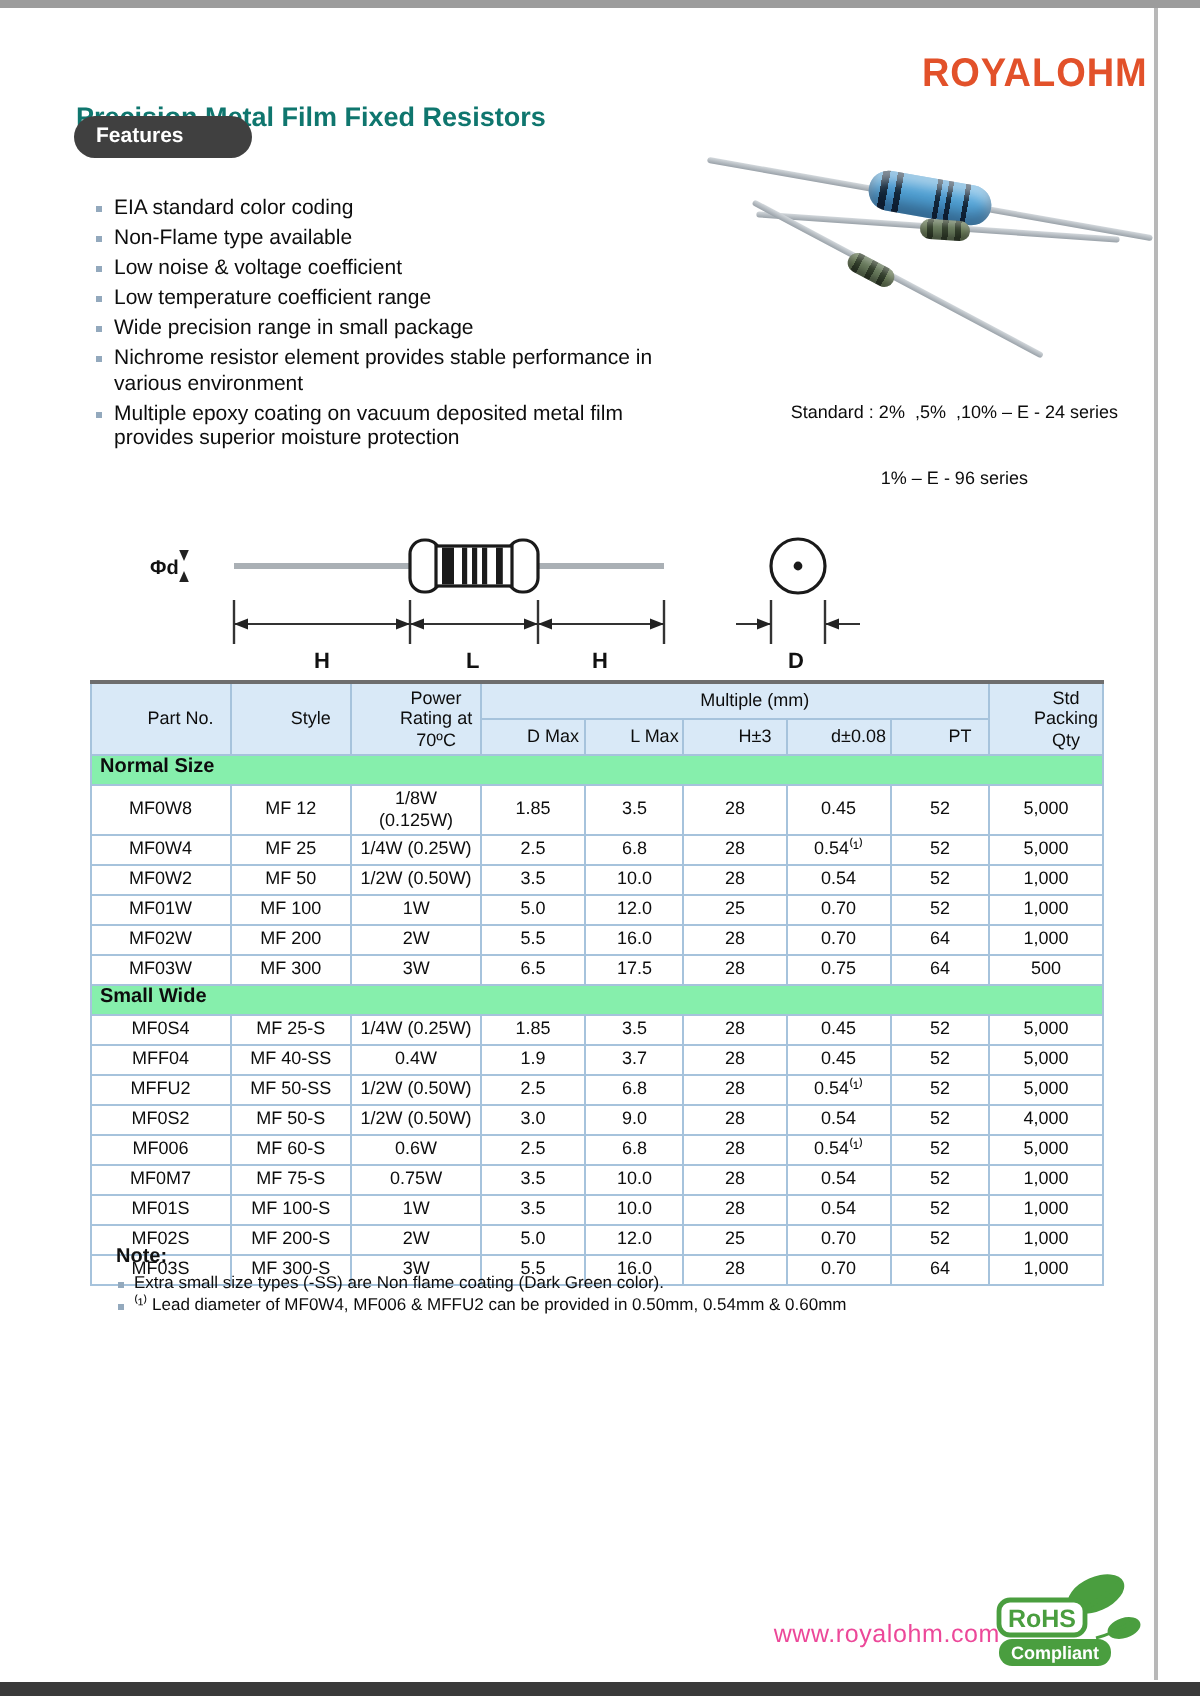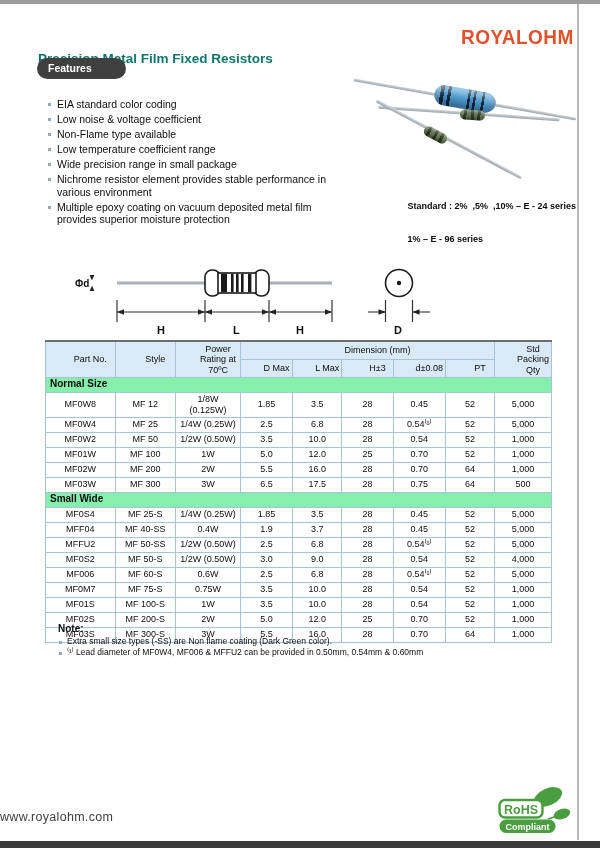--- a/index.html
+++ b/index.html
@@ -26,22 +26,22 @@
         background:linear-gradient(to bottom,#d3d8dc,#9aa2a9);}
   .body-blue{position:absolute;width:62px;height:20px;border-radius:10px;
         background:linear-gradient(90deg,#57a8dc 0 9%,#13293d 9% 15%,#4797cf 15% 21%,#13293d 21% 26%,
           #4fa0d4 26% 54%,#13293d 54% 58%,#4797cf 58% 63%,#13293d 63% 67%,#4fa0d4 67% 77%,
           #13293d 77% 81%,#57a8dc 81% 100%);
         box-shadow:inset 0 -6px 7px rgba(0,0,20,.35), inset 0 5px 6px rgba(255,255,255,.5);}
   .body-green{position:absolute;width:25px;height:10px;border-radius:5px;
         background:linear-gradient(90deg,#6b7d59 0 14%,#333f2c 14% 26%,#66785a 26% 44%,
           #333f2c 44% 56%,#66785a 56% 70%,#333f2c 70% 82%,#6b7d59 82% 100%);
         box-shadow:inset 0 -3px 3px rgba(0,0,0,.35), inset 0 2px 3px rgba(255,255,255,.35);}
-  .standard{position:absolute;right:24px;top:179px;text-align:left;font-size:9px;
-        font-weight:700;line-height:11px;white-space:pre;color:#0c0c0c;}
+  .standard{position:absolute;right:41px;top:179px;text-align:center;font-size:9px;
+        font-weight:400;line-height:11px;white-space:pre;color:#0c0c0c;}
 
   .diagram{position:absolute;left:62px;top:250px;}
 
   
   table.spec{position:absolute;left:45px;top:340px;width:507px;border-collapse:collapse;
         font-size:9px;line-height:10.5px;color:#0d0d0d;
         border-left:1px solid #8f8f8f;border-right:1px solid #8f8f8f;border-bottom:1px solid #8f8f8f;}
   table.spec th, table.spec td{border:1px solid #a6c3dc;text-align:center;padding:1.5px 2px;}
   table.spec thead th{background:#d9e9f7;font-weight:400;padding-left:22px;}
   table.spec thead tr:first-child th{border-top:2px solid #6e6e6e;}
@@ -51,39 +51,39 @@
         padding:1.5px 4px;}
   table.spec tbody td{height:11px;}
 
   .note{position:absolute;left:45px;top:623px;width:480px;margin-left:13px;}
   .note-title{font-size:10px;font-weight:700;margin-bottom:2px;}
   ul.notes{margin:0;padding:0;list-style:none;font-size:8.5px;line-height:11px;color:#0d0d0d;}
   ul.notes li{position:relative;padding-left:9px;}
   ul.notes li::before{content:"";position:absolute;left:1px;top:4.5px;width:3px;height:3px;
         background:#93a9bd;}
 
-  .footer-url{position:absolute;left:0;top:810px;width:500px;text-align:left;
-        font-size:12.5px;color:#404040;letter-spacing:.3px;}
+  .footer-url{position:absolute;left:0;top:810px;width:500px;text-align:right;
+        font-size:12.5px;color:#ec4899;letter-spacing:.3px;}
   .rohs{position:absolute;right:28px;top:786px;}
 </style>
 </head>
 <body>
 
 <div id="page">
   <div class="topbar"></div>
   <div class="right-edge"></div>
 
   <div class="brand">ROYALOHM</div>
   <div class="title">Precision Metal Film Fixed Resistors</div>
   <div class="features-pill">Features</div>
 
   <ul class="features">
       <li>EIA standard color coding</li>
+      <li>Non-Flame type available</li>
       <li>Low noise &amp; voltage coefficient</li>
-      <li>Non-Flame type available</li>
       <li>Low temperature coefficient range</li>
       <li>Wide precision range in small package</li>
       <li>Nichrome resistor element  provides stable performance in various environment</li>
       <li>Multiple epoxy coating on vacuum deposited metal film provides superior moisture protection</li>
     </ul>
 
   <div class="photo">
     <div class="lead" style="left:7px;top:30px;width:226px;transform:rotate(10deg);"></div>
     <div class="body-blue" style="left:89px;top:21px;transform:rotate(10deg);"></div>
     <div class="lead" style="left:33px;top:44px;width:182px;transform:rotate(4deg);"></div>
@@ -154,21 +154,21 @@
       <col style="width:52px">
         <col style="width:50px">
         <col style="width:50px">
     </colgroup>
     <thead>
       <tr>
         <th rowspan="2">Part No.</th>
         <th rowspan="2">Style</th>
         <th rowspan="2" class="hdr-narrow">
           <span>Power Rating at 70ºC</span></th>
-        <th colspan="5">Dimension (mm)</th>
+        <th colspan="5">Multiple (mm)</th>
         <th rowspan="2" class="hdr-qty">
           <span>Std Packing Qty</span></th>
       </tr>
       <tr>
         <th>D Max</th>
         <th>L Max</th>
         <th>H±3</th>
         <th>d±0.08</th>
         <th>PT</th>
       </tr>

